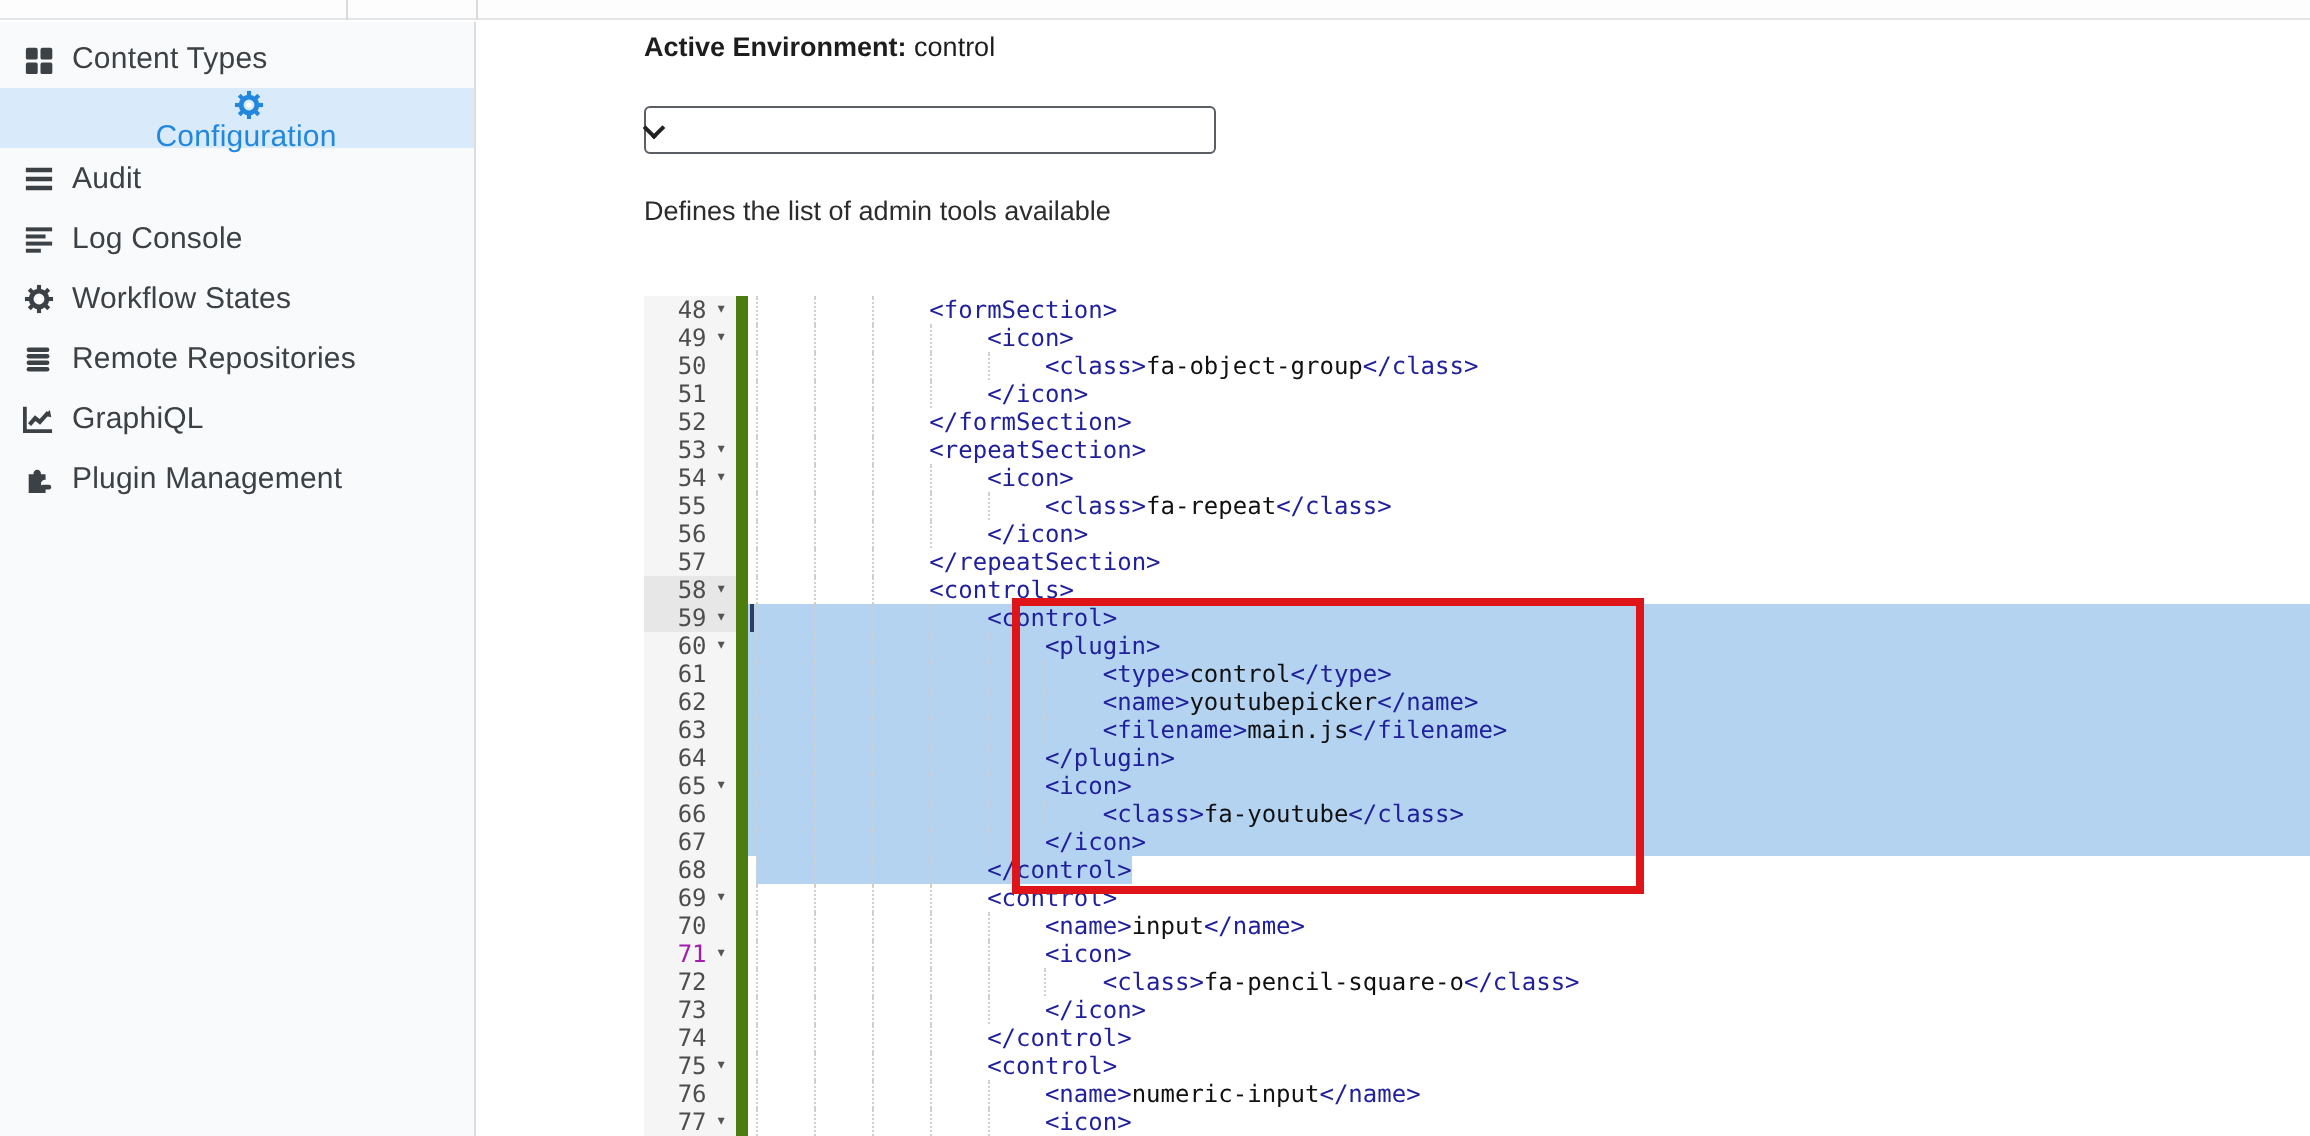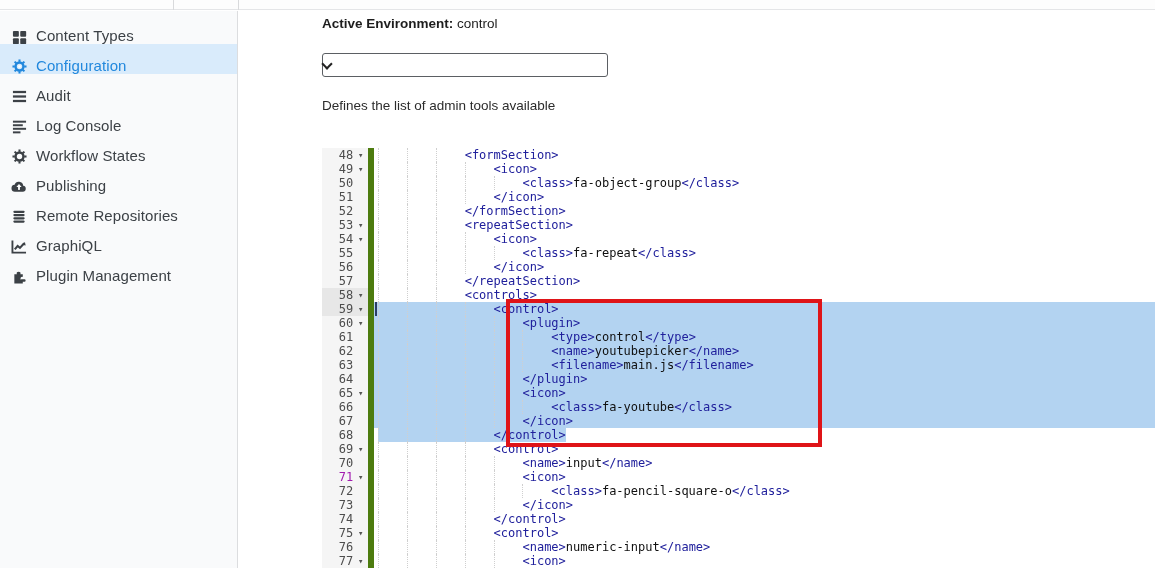--- a/index.html
+++ b/index.html
@@ -7,25 +7,25 @@
   body { font-family:"Liberation Sans", sans-serif; background:#fff; }
   #page { position:relative; width:1155px; height:568px; overflow:hidden; background:#fff; }
 
   
   .topstrip { position:absolute; left:0; top:0; width:1155px; height:10px; background:#fdfdfd; border-bottom:1px solid #e4e5e7; }
   .topstrip .vdiv1 { position:absolute; left:173px; top:0; width:1px; height:10px; background:#d9dadc; }
   .topstrip .vdiv2 { position:absolute; left:238px; top:0; width:1px; height:10px; background:#d9dadc; }
 
   
   .sidebar { position:absolute; left:0; top:11px; width:238px; height:557px; background:#f9fafb; border-right:1px solid #dcdddf; padding-top:3px; }
-  .sidebar-item { position:relative; height:30px; display:flex; align-items:flex-end; cursor:pointer; color:#3c4146; }
+  .sidebar-item { position:relative; height:30px; display:flex; align-items:center; cursor:pointer; color:#3c4146; }
   .sidebar-item .icn { width:16px; height:16px; margin-left:11px; display:flex; align-items:center; justify-content:center; flex:0 0 16px; }
   .sidebar-item .icn svg { display:block; }
   .sidebar-item .lbl { margin-left:9px; font-size:15px; letter-spacing:.1px; }
-  .sidebar-item.active { background:var(--accent-bg); color:var(--accent); }
+  .sidebar-item.active { background:var(--accent-bg); color:var(--accent);flex-direction:column; }
 
   
   .env-line { position:absolute; left:322px; top:16px; font-size:13.5px; color:#1d1d1d; }
   .env-line b { font-weight:bold; }
   .tool-select { position:absolute; left:322px; top:53px; width:286px; height:24px; background:#fff; border:1px solid #5b5f63; border-radius:3px; display:flex; align-items:center; cursor:pointer; }
   .tool-select .val { font-size:13.5px; color:#2a2a2a; margin-left:9px; flex:1; }
   .tool-select .chev { width:8px; height:8px; border-left:2px solid #222; border-bottom:2px solid #222; transform:rotate(-45deg); margin-right:13px; margin-top:-3px; }
   .desc { position:absolute; left:322px; top:98px; font-size:13.5px; color:#2c2c2c; }
 
   
@@ -122,30 +122,20 @@
               <line x1="0.5" y1="8" x2="3" y2="8"></line>
               <line x1="13" y1="8" x2="15.5" y2="8"></line>
               <line x1="2.8" y1="2.8" x2="4.6" y2="4.6"></line>
               <line x1="11.4" y1="11.4" x2="13.2" y2="13.2"></line>
               <line x1="2.8" y1="13.2" x2="4.6" y2="11.4"></line>
               <line x1="11.4" y1="4.6" x2="13.2" y2="2.8"></line>
             </g>
           </svg>
         </span>
         <span class="lbl">Workflow States</span>
-      </div>
-      <div class="sidebar-item">
-        <span class="icn">
-          <svg width="16" height="15" viewBox="0 0 17 16" fill="currentColor">
-            <path d="M4.2 13.6a3.7 3.7 0 0 1-.4-7.38 4.7 4.7 0 0 1 9.2 1.02 3.2 3.2 0 0 1-.6 6.36z"></path>
-            <polygon points="8.5,5.2 11.3,8.6 5.7,8.6" fill="#fff"></polygon>
-            <rect x="7.5" y="8.2" width="2" height="3.4" fill="#fff"></rect>
-          </svg>
-        </span>
-        <span class="lbl">Publishing</span>
       </div>
       <div class="sidebar-item">
         <span class="icn">
           <svg width="14" height="15" viewBox="0 0 16 16" fill="currentColor">
             <rect x="1.5" y="1.4" width="13" height="2.6" rx="1.3"></rect>
             <rect x="1.5" y="5.1" width="13" height="2.6" rx="1.3"></rect>
             <rect x="1.5" y="8.8" width="13" height="2.6" rx="1.3"></rect>
             <rect x="1.5" y="12.5" width="13" height="2.6" rx="1.3"></rect>
           </svg>
         </span>

